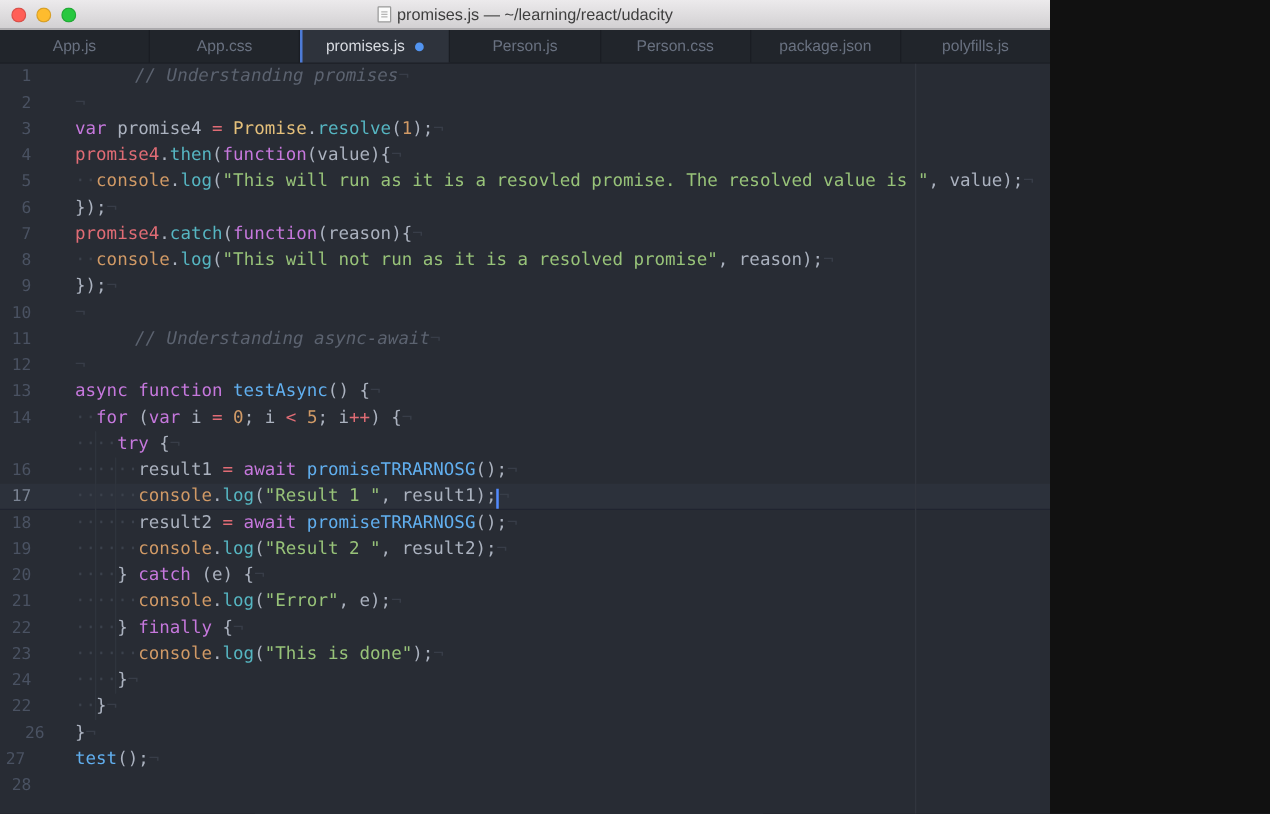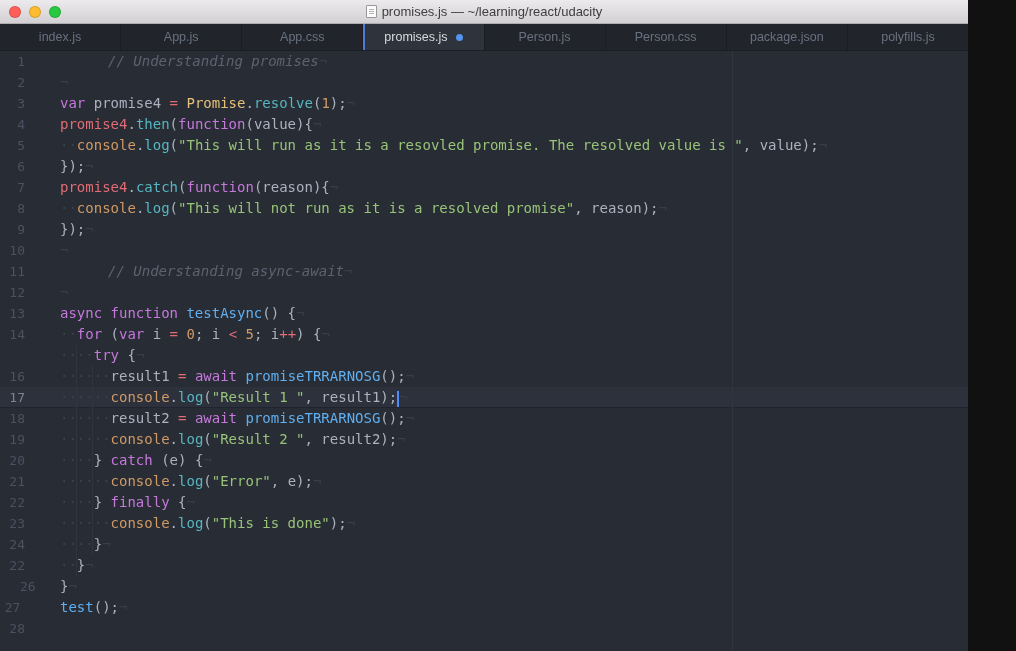--- a/index.html
+++ b/index.html
@@ -1,20 +1,20 @@
 <!DOCTYPE html>
 <html style="--editor-bg: #282c34; --tabbar-bg: #21252b;"><head>
 <meta charset="utf-8">
 <style>
   :root{
     --editor-bg:#282c34; --tabbar-bg:#21252b;
   }
   *{margin:0;padding:0;box-sizing:border-box;}
   body{font-family:"Liberation Sans",sans-serif;background:#111;}
-  .window{width:968px;height:651px;overflow:hidden;position:relative;background:var(--editor-bg);}
+  .window{width:840px;height:651px;overflow:hidden;position:relative;background:var(--editor-bg);}
 
   
   .titlebar{height:24px;background:linear-gradient(#eceaec,#d2d0d2);border-bottom:1px solid #aeacae;
     display:flex;align-items:center;justify-content:center;position:relative;}
   .lights{position:absolute;left:9px;top:0;height:24px;display:flex;align-items:center;gap:8px;}
   .light{width:12px;height:12px;border-radius:50%;border:0.5px solid rgba(0,0,0,.15);}
   .title-wrap{display:flex;align-items:center;gap:5px;font-size:13px;color:#3e3e3e;}
   .doc-icon{width:11px;height:13px;background:#fbfbfb;border:1px solid #999;border-radius:1px;position:relative;display:inline-block;}
   .doc-icon:before{content:"";position:absolute;left:2px;top:3px;width:5px;height:1px;background:#b5b5b5;box-shadow:0 2px 0 #b5b5b5,0 4px 0 #b5b5b5;}
 
@@ -48,23 +48,20 @@
         <span class="light" style="background: rgb(254, 188, 46);"></span>
         <span class="light" style="background: rgb(40, 200, 64);"></span>
       </div>
     <div class="title-wrap">
       <span class="doc-icon"></span>
       <span>promises.js — ~/learning/react/udacity</span>
     </div>
   </div>
 
   <div class="tabbar">
-      <div class="tab">
-        <span style="color: rgb(105, 113, 128);">index.js</span>
-      </div>
       <div class="tab">
         <span style="color: rgb(105, 113, 128);">App.js</span>
       </div>
       <div class="tab">
         <span style="color: rgb(105, 113, 128);">App.css</span>
       </div>
       <div class="tab active" style="background: rgb(46, 51, 60); box-shadow: rgb(77, 123, 214) 2px 0px 0px inset;">
         <span style="color: rgb(215, 218, 224);">promises.js</span>
         <span class="dot" style="background: rgb(82, 148, 240);"></span>
       </div>

